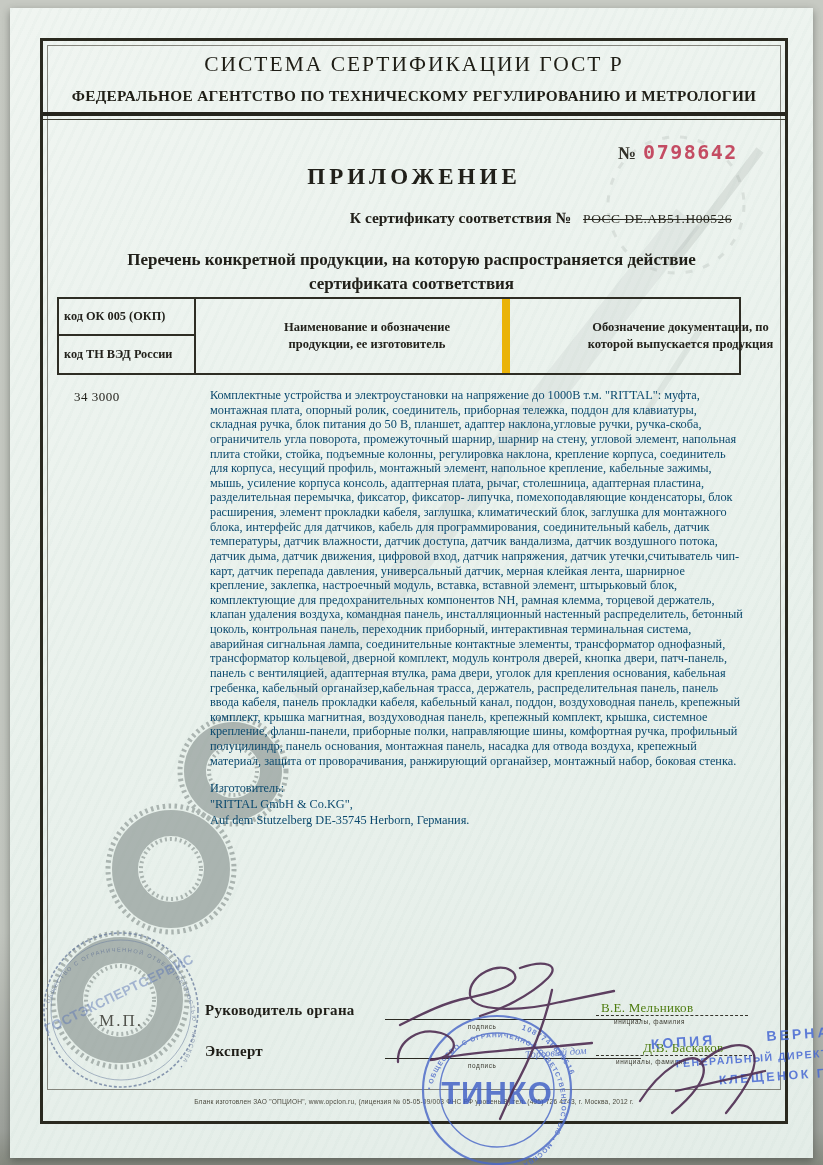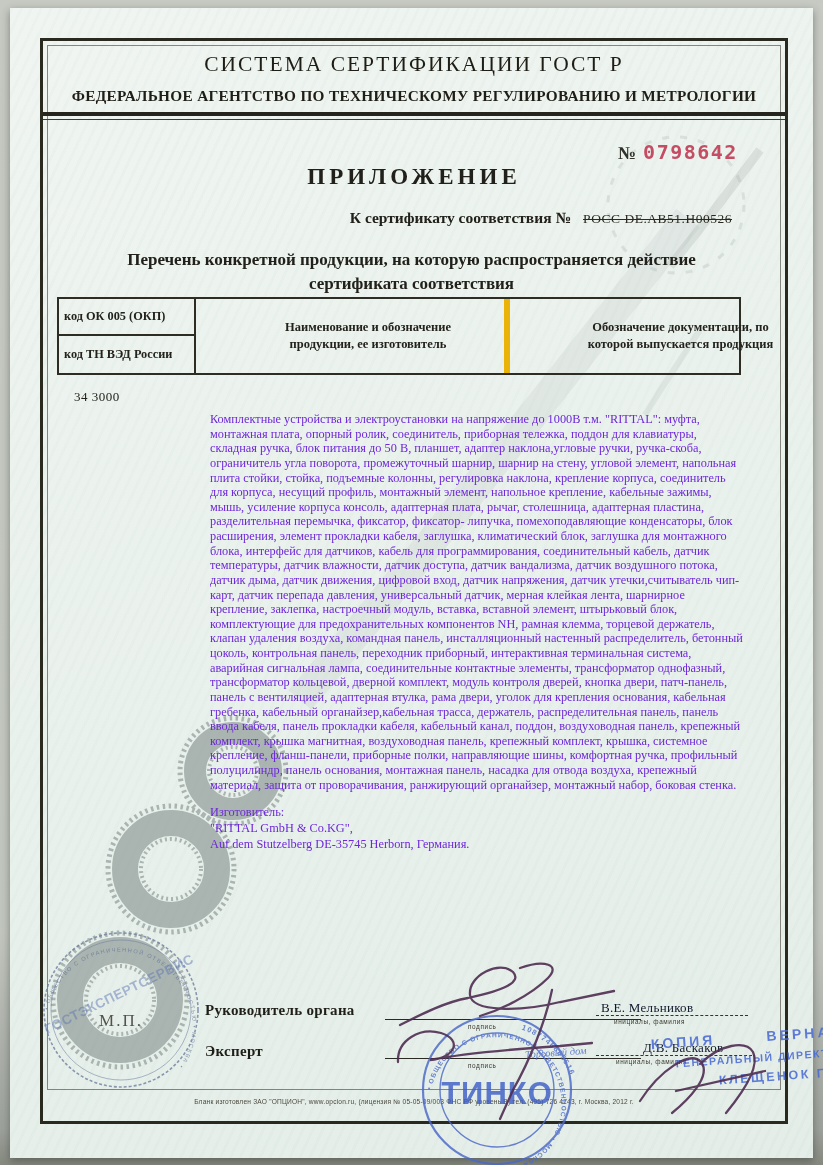--- a/index.html
+++ b/index.html
@@ -28,29 +28,29 @@
   .form-no .digits{font-family:"DejaVu Sans Mono",monospace;font-size:20px;font-weight:bold;letter-spacing:1.5px;color:#c44c63;margin-left:7px;}
   .doc-title{position:absolute;left:40px;top:164px;width:748px;text-align:center;font-size:23px;font-weight:bold;letter-spacing:4px;color:#21201a;}
   .cert-line{position:absolute;left:40px;top:209px;width:692px;text-align:right;}
   .cert-line .lbl{font-size:15.5px;font-weight:bold;color:#21201a;}
   .cert-line .num{font-size:13.5px;color:#2b2a22;text-decoration:line-through;text-decoration-thickness:1.2px;margin-left:8px;letter-spacing:.5px;}
   .subtitle{position:absolute;left:96px;top:248px;width:631px;text-align:center;font-size:17px;font-weight:bold;line-height:1.43;color:#21201a;}
   .tbl{position:absolute;left:57px;top:297px;width:684px;height:78px;display:grid;grid-template-columns:137px 278px 269px;border:2px solid #2e2d24;box-sizing:border-box;font-weight:bold;gap:36px;}
   .tbl .c1{border-right:2px solid #2e2d24;display:grid;grid-template-rows:1fr 1fr;}
   .tbl .c1 .cell{display:flex;align-items:center;padding-left:5px;font-size:12.3px;}
   .tbl .c1 .cell.top{border-bottom:2px solid #2e2d24;}
-  .tbl .c2{border-right:6px solid #eab308;display:flex;align-items:center;justify-content:center;text-align:center;font-size:12.5px;line-height:1.35;padding:0 22px;}
+  .tbl .c2{border-right:8px solid #eab308;display:flex;align-items:center;justify-content:center;text-align:center;font-size:12.5px;line-height:1.35;padding:0 22px;}
   .tbl .c3{display:flex;align-items:center;justify-content:center;text-align:center;font-size:12.5px;line-height:1.35;padding:0 28px;}
   .prod-code{position:absolute;left:74px;top:389px;font-size:13px;letter-spacing:.5px;color:#23221c;}
-  .prod-col{position:absolute;left:210px;top:388px;width:533px;font-size:12.3px;line-height:1.19;color:#6d28d9;margin-top:24px;}
+  .prod-col{position:absolute;left:210px;top:388px;width:533px;font-size:12.3px;line-height:1.19;color:#0c4a6e;}
   .mfr{margin-top:13px;line-height:1.3;}
   .sig-role{position:absolute;font-size:15px;font-weight:bold;color:#1f1e18;letter-spacing:.3px;}
   .sig-line{position:absolute;height:0;border-bottom:1.6px solid #2a2922;}
   .sig-sub{position:absolute;font-size:6.4px;color:#3a392f;letter-spacing:.6px;font-family:"Liberation Sans",sans-serif;}
-  .sig-name{position:absolute;font-size:13px;color:#0f172a;letter-spacing:.3px;}
+  .sig-name{position:absolute;font-size:13px;color:#4d7c0f;letter-spacing:.3px;}
   .dash-line{position:absolute;height:0;border-bottom:1.5px dashed #35342b;}
   .fine-print{position:absolute;left:40px;top:1098px;width:748px;text-align:center;font-size:6.6px;color:#4a493e;letter-spacing:.2px;font-family:"Liberation Sans",sans-serif;}
   .copy-stamp{position:absolute;left:632px;top:1030px;width:215px;transform:rotate(-4deg);color:#4b6cd4;font-family:"Liberation Sans",sans-serif;font-weight:bold;opacity:.88;}
   .copy-stamp .l1{display:flex;justify-content:space-between;font-size:14px;letter-spacing:3px;width:180px;margin-left:20px;}
   .copy-stamp .l2{font-size:10.5px;letter-spacing:1.5px;margin-top:7px;text-align:right;white-space:nowrap;}
   .copy-stamp .l3{font-size:12.5px;letter-spacing:2.5px;margin-top:7px;text-align:right;white-space:nowrap;}
   svg.layer{position:absolute;left:0;top:0;pointer-events:none;}
 </style>
 </head>
 <body>

